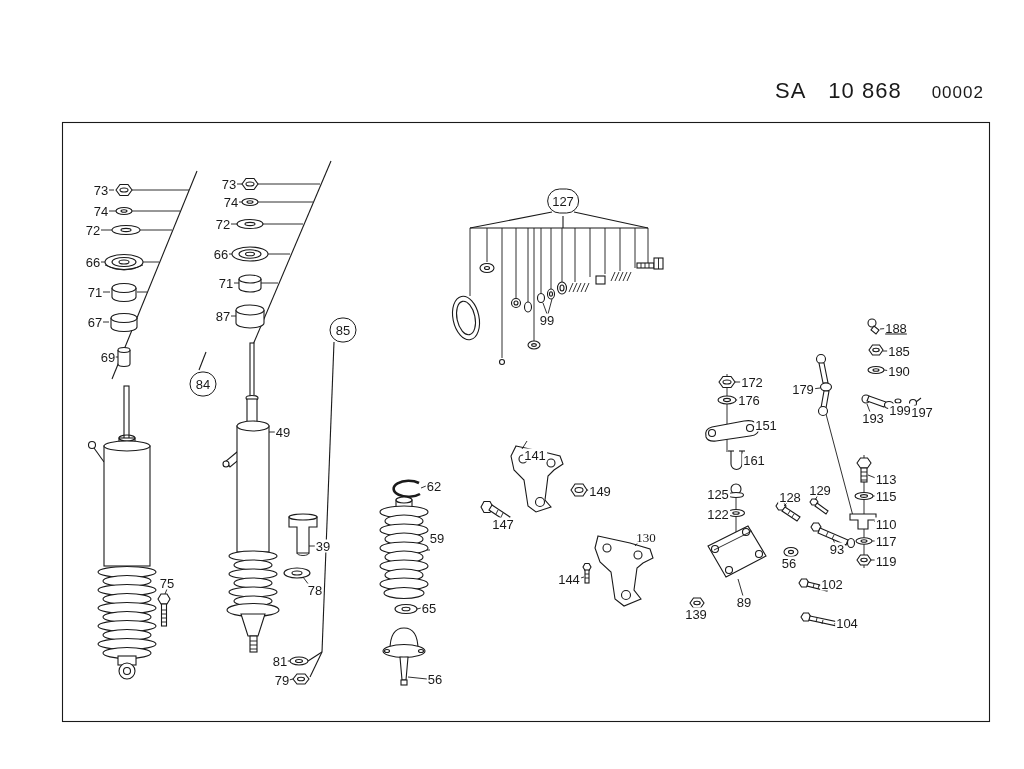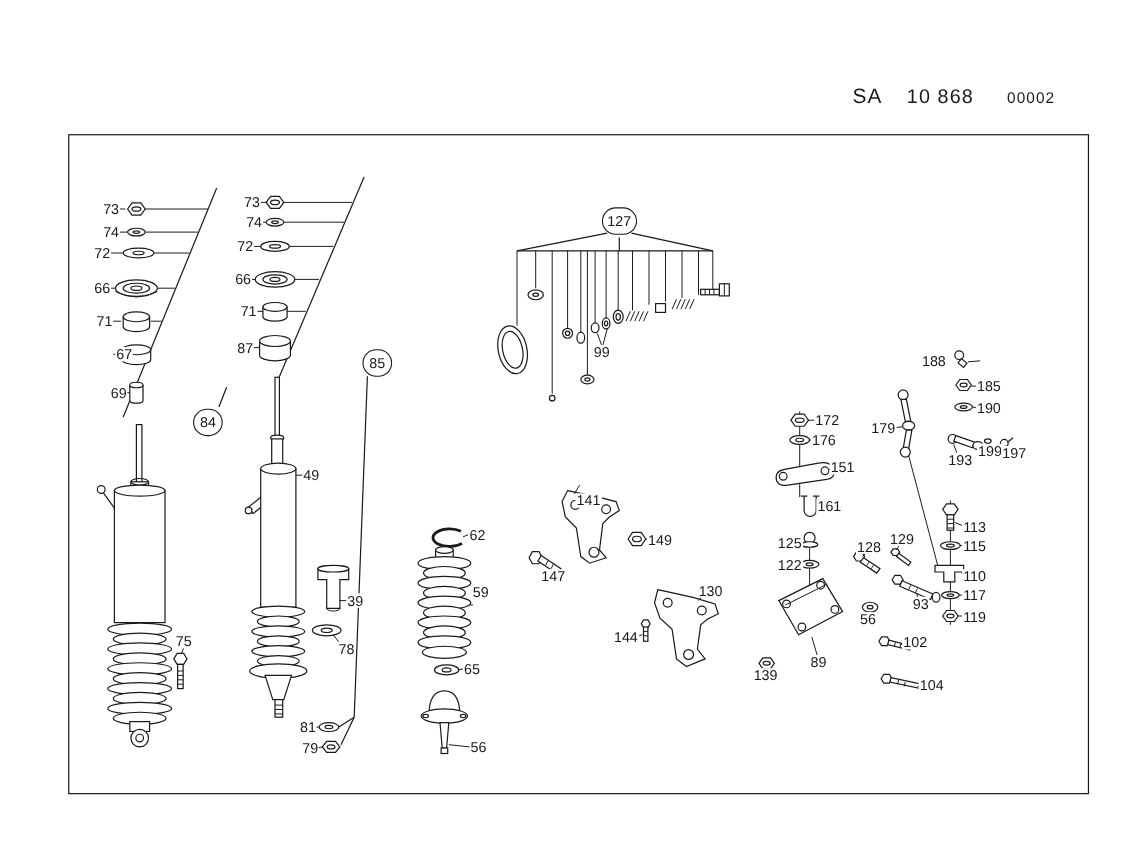--- a/index.html
+++ b/index.html
@@ -3,23 +3,23 @@
 <meta charset="utf-8">
 <style>
   html,body{margin:0;padding:0;background:#ffffff;}
   #stage{position:relative;width:1024px;height:769px;background:#ffffff;overflow:hidden;
          font-family:"Liberation Sans", sans-serif;color:#1a1a1a;}
   #drawing{position:absolute;left:0;top:0;}
   .ln{stroke:#1a1a1a;stroke-width:1.1;fill:none;}
   .pt{stroke:#1a1a1a;stroke-width:1.1;fill:#ffffff;}
   .thin{stroke:#1a1a1a;stroke-width:0.9;fill:none;}
   #figure-code{position:absolute;left:775px;top:78px;display:flex;align-items:baseline;white-space:nowrap;}
-  #figure-code .code-main{font-size:19px;letter-spacing:1px;text-align:center;}
-  #figure-code .code-num{font-size:18px;letter-spacing:1px;margin-left:22px;}
-  #figure-code .code-suffix{font-size:14px;letter-spacing:1px;margin-left:30px;}
+  #figure-code .code-main{font-size:22px;letter-spacing:1px;text-align:center;}
+  #figure-code .code-num{font-size:22px;letter-spacing:1px;margin-left:22px;}
+  #figure-code .code-suffix{font-size:17px;letter-spacing:1px;margin-left:30px;}
   #label-layer{position:absolute;left:0;top:0;width:100%;height:100%;}
   .part-label{position:absolute;transform:translate(-50%,-50%);font-size:13px;line-height:1;
               background:#ffffff;padding:0 1px;white-space:nowrap;}
   .part-label.circled{border:1.4px solid #1a1a1a;border-radius:999px;background:#ffffff;
               display:flex;align-items:center;justify-content:center;
               min-width:17px;height:17px;padding:3px 4px;}
 </style>
 </head>
 <body>
 
@@ -460,53 +460,53 @@
       <line x1="839" y1="623" x2="834" y2="624" class="thin"></line>
     </g>
   </svg>
 
   <div id="label-layer">
       <span class="part-label" style="left: 101px; top: 190px;">73</span>
       <span class="part-label" style="left: 101px; top: 211px;">74</span>
       <span class="part-label" style="left: 93px; top: 230px;">72</span>
       <span class="part-label" style="left: 93px; top: 262px;">66</span>
       <span class="part-label" style="left: 95px; top: 292px;">71</span>
-      <span class="part-label" style="left: 113px; top: 322px;">67</span>
+      <span class="part-label" style="left: 95px; top: 322px;">67</span>
       <span class="part-label" style="left: 108px; top: 357px;">69</span>
       <span class="part-label" style="left: 229px; top: 184px;">73</span>
       <span class="part-label" style="left: 231px; top: 202px;">74</span>
       <span class="part-label" style="left: 223px; top: 224px;">72</span>
       <span class="part-label" style="left: 221px; top: 254px;">66</span>
       <span class="part-label" style="left: 226px; top: 283px;">71</span>
       <span class="part-label" style="left: 223px; top: 316px;">87</span>
-      <span class="part-label circled" style="left: 189px; top: 384px;">84</span>
+      <span class="part-label circled" style="left: 203px; top: 384px;">84</span>
       <span class="part-label circled" style="left: 343px; top: 330px;">85</span>
       <span class="part-label circled" style="left: 563px; top: 201px;">127</span>
       <span class="part-label" style="left: 283px; top: 432px;">49</span>
       <span class="part-label" style="left: 167px; top: 583px;">75</span>
       <span class="part-label" style="left: 323px; top: 546px;">39</span>
       <span class="part-label" style="left: 315px; top: 590px;">78</span>
       <span class="part-label" style="left: 280px; top: 661px;">81</span>
       <span class="part-label" style="left: 282px; top: 680px;">79</span>
       <span class="part-label" style="left: 434px; top: 486px;">62</span>
       <span class="part-label" style="left: 437px; top: 538px;">59</span>
       <span class="part-label" style="left: 429px; top: 608px;">65</span>
       <span class="part-label" style="left: 435px; top: 679px;">56</span>
       <span class="part-label" style="left: 547px; top: 320px;">99</span>
       <span class="part-label" style="left: 535px; top: 439px; margin-top: 16px;">141</span>
       <span class="part-label" style="left: 503px; top: 524px;">147</span>
       <span class="part-label" style="left: 600px; top: 491px;">149</span>
-      <span class="part-label" style="left: 646px; top: 537px;">130</span>
+      <span class="part-label" style="left: 646px; top: 537px; font-family: Liberation Serif, serif;">130</span>
       <span class="part-label" style="left: 569px; top: 579px;">144</span>
       <span class="part-label" style="left: 752px; top: 382px;">172</span>
       <span class="part-label" style="left: 749px; top: 400px;">176</span>
       <span class="part-label" style="left: 766px; top: 425px;">151</span>
       <span class="part-label" style="left: 754px; top: 460px;">161</span>
       <span class="part-label" style="left: 803px; top: 389px;">179</span>
-      <span class="part-label" style="left: 849px; top: 328px;">188</span>
+      <span class="part-label" style="left: 896px; top: 328px; text-decoration: underline;">188</span>
       <span class="part-label" style="left: 899px; top: 351px;">185</span>
       <span class="part-label" style="left: 899px; top: 371px;">190</span>
       <span class="part-label" style="left: 873px; top: 418px;">193</span>
       <span class="part-label" style="left: 900px; top: 410px;">199</span>
       <span class="part-label" style="left: 922px; top: 412px;">197</span>
       <span class="part-label" style="left: 886px; top: 479px;">113</span>
       <span class="part-label" style="left: 886px; top: 496px;">115</span>
       <span class="part-label" style="left: 886px; top: 524px;">110</span>
       <span class="part-label" style="left: 886px; top: 541px;">117</span>
       <span class="part-label" style="left: 886px; top: 561px;">119</span>

